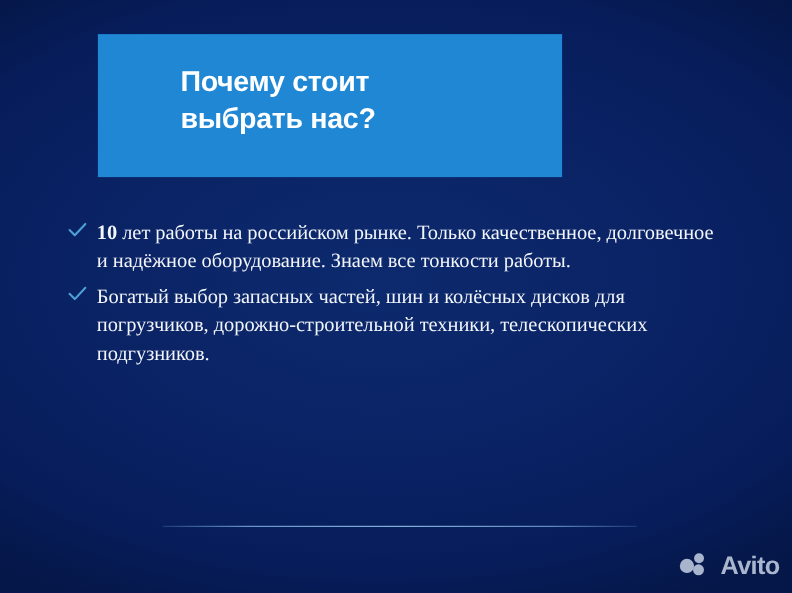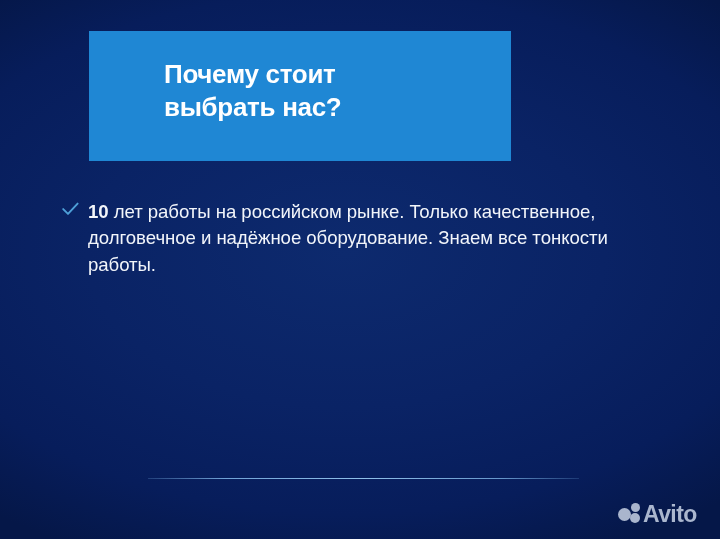--- a/index.html
+++ b/index.html
@@ -39,20 +39,21 @@
   
   #bullets {
     position:absolute;
     left:62px; top:199px;
     width:600px;
   }
   .bullet {
     display:flex;
     align-items:flex-start;
     margin-bottom:1px;
+    font-family:Liberation Serif, serif;
   }
   .bullet-check {
     flex:0 0 auto;
     width:26px;
     padding-top:3px;
     color:#4ea0d8;
     font-size:16px;
     line-height:1;
   }
   .bullet-check svg { display:block; }
@@ -93,21 +94,21 @@
   }
   .dot-lg { left:0px;  top:5px;  width:13px; height:13px; }
   .dot-md { left:13px; top:0px;  width:9px;  height:9px;  }
   .dot-sm { left:12px; top:10px; width:10px; height:10px; }
   #avito-word {
     color:#aab6ce;
     font-size:23px;
     font-weight:bold;
     letter-spacing:-0.6px;
     line-height:1;
-    margin-left:1px;
+    margin-left:13px;
     text-align:right;
   }
 </style>
 </head>
 <body>
 
 <div id="slide">
 
   <div id="heading-box">
     <div id="heading-title">Почему стоит
@@ -119,20 +120,28 @@
     <div class="bullet">
       <span class="bullet-check">
         <svg width="17" height="14" viewBox="0 0 17 14" aria-hidden="true">
           <path d="M1.2 7.1 L6.0 11.9 L15.6 1.6" fill="none" stroke="#4ea0d8" stroke-width="1.9" stroke-linecap="round" stroke-linejoin="round"></path>
         </svg>
       </span>
       <span class="bullet-text"><b>10</b><span> лет работы на российском рынке. Только качественное, долговечное и надёжное оборудование. Знаем все тонкости работы.</span></span>
     </div>
 
 
+    <div class="bullet">
+      <span class="bullet-check">
+        <svg width="17" height="14" viewBox="0 0 17 14" aria-hidden="true">
+          <path d="M1.2 7.1 L6.0 11.9 L15.6 1.6" fill="none" stroke="#4ea0d8" stroke-width="1.9" stroke-linecap="round" stroke-linejoin="round"></path>
+        </svg>
+      </span>
+      <span class="bullet-text"><span>Богатый выбор запасных частей, шин и колёсных дисков для погрузчиков, дорожно-строительной техники, телескопических подгузников.</span></span>
+    </div>
 
   </div>
 
   <div id="divider"></div>
 
   <div id="avito-logo">
     <span id="avito-dots">
       <i class="dot-lg"></i>
       <i class="dot-md"></i>
       <i class="dot-sm"></i>

